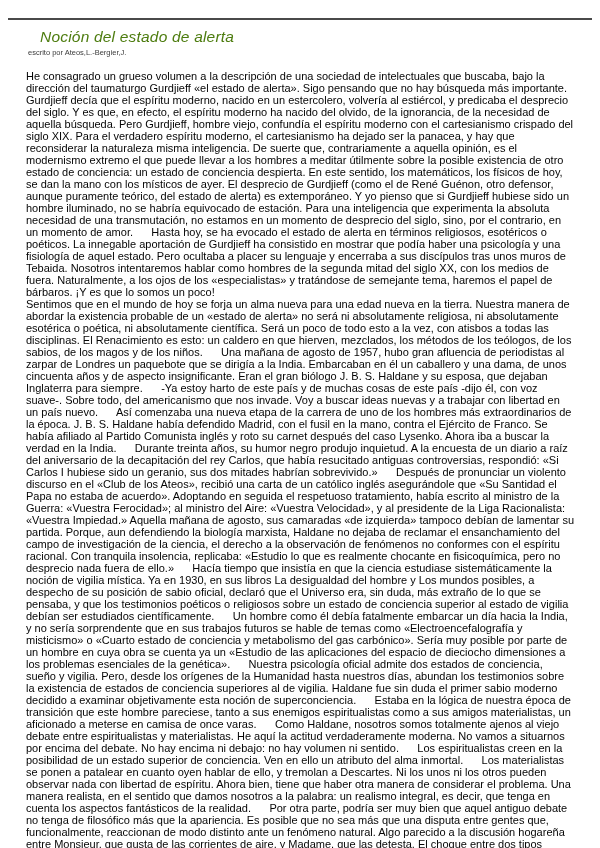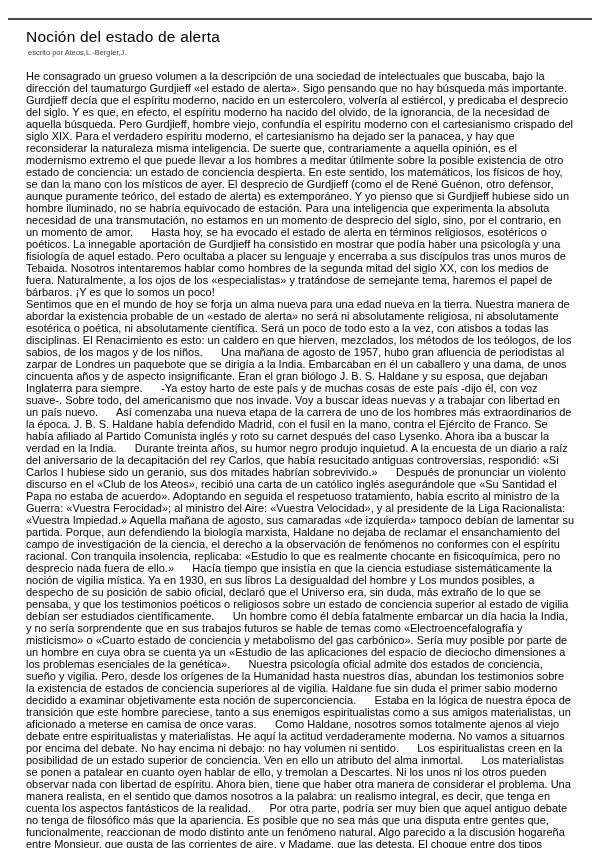--- a/index.html
+++ b/index.html
@@ -7,23 +7,24 @@
     width:600px; height:848px; background:#ffffff; overflow:hidden;
     font-family:"Liberation Sans", sans-serif; color:#000;
   }
   .page { position:relative; width:600px; height:848px; }
   .top-rule {
     margin:18px 8px 0 8px;
     border-top:2px solid #4a4a4a;
     height:0;
   }
   .title {
-    margin:8px 25px 0 26px;
-    font-size:15.5px; font-weight:400; color:#000000;
+    margin:8px 25px 0 40px;
+    font-size:15.5px; font-weight:400; color:#4d7c0f;
     letter-spacing:0.2px;
+    font-style:italic;
   }
   .byline {
     margin:2px 25px 0 28px;
     font-size:7.5px; color:#3c3c3c;
   }
   .body-text {
     margin:13px 25px 0 26px;
     font-size:11px; line-height:12px; color:#050505;
     text-align:left;
   }

